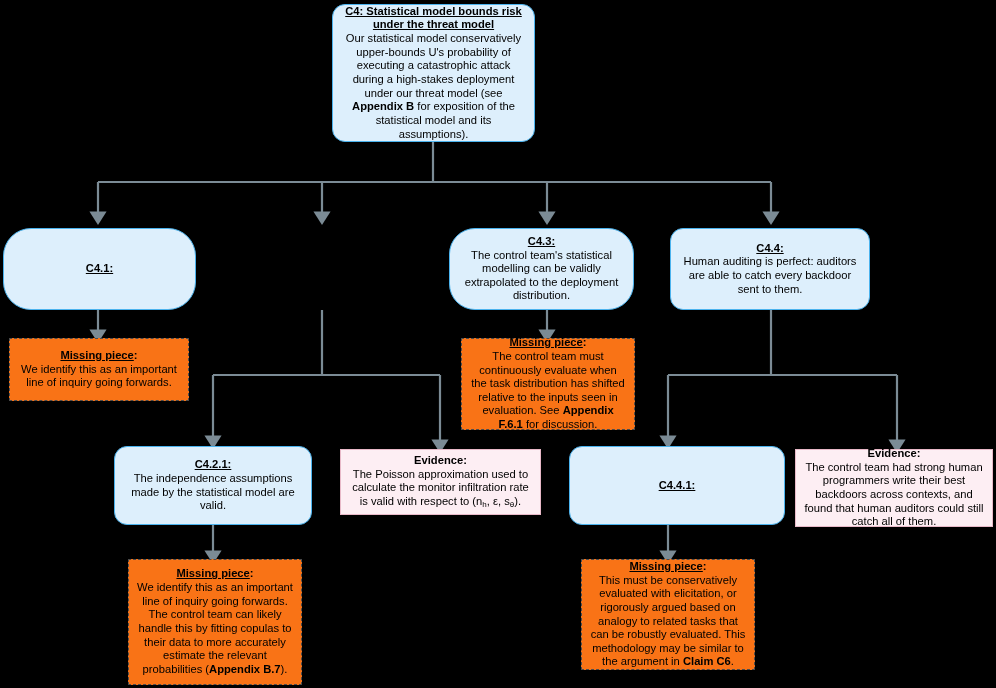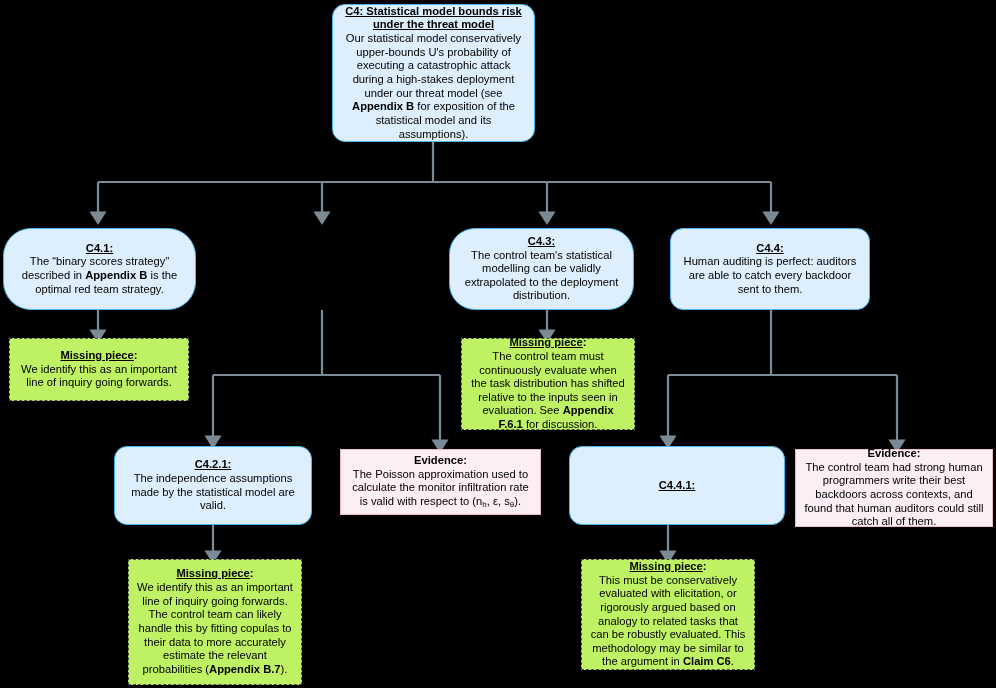--- a/index.html
+++ b/index.html
@@ -32,21 +32,21 @@
   }
   
   .claim {
     background: #ddeffc;
     border: 1.5px solid #4bb3ee;
     border-radius: 13px;
     font-size: 11.2px;
   }
   
   .missing {
-    background: #bef264;
+    background: #f97316;
     border: 1.4px dashed #4d4d4d;
     border-radius: 0;
     font-size: 11.2px;
   }
   
   .evidence {
     background: #fdeef3;
     border: 1.4px solid #e8b9c8;
     border-radius: 0;
     font-size: 11.2px;
@@ -126,23 +126,20 @@
       <div class="title">C4: Statistical model bounds risk under the threat model</div>
       <div>
         <span>Our statistical model conservatively upper-bounds U's probability of executing a catastrophic attack during a high-stakes deployment under our threat model (see </span><b>Appendix B</b><span> for exposition of the statistical model and its assumptions).</span>
       </div>
     </div>
   </div>
 
   <div class="node claim" style="left:3px; top:228px; width:193px; height:82px;border-radius:28px;">
     <div class="inner">
       <div class="title">C4.1:</div>
-      <div>
-        <span>The “binary scores strategy” described in </span><b>Appendix B</b><span> is the optimal red team strategy.</span>
-      </div>
     </div>
   </div>
 
 
   <div class="node claim" style="left:449px; top:228px; width:185px; height:82px;border-radius:26px;">
     <div class="inner">
       <div class="title">C4.3:</div>
       <div>The control team's statistical modelling can be validly extrapolated to the deployment distribution.</div>
     </div>
   </div>

